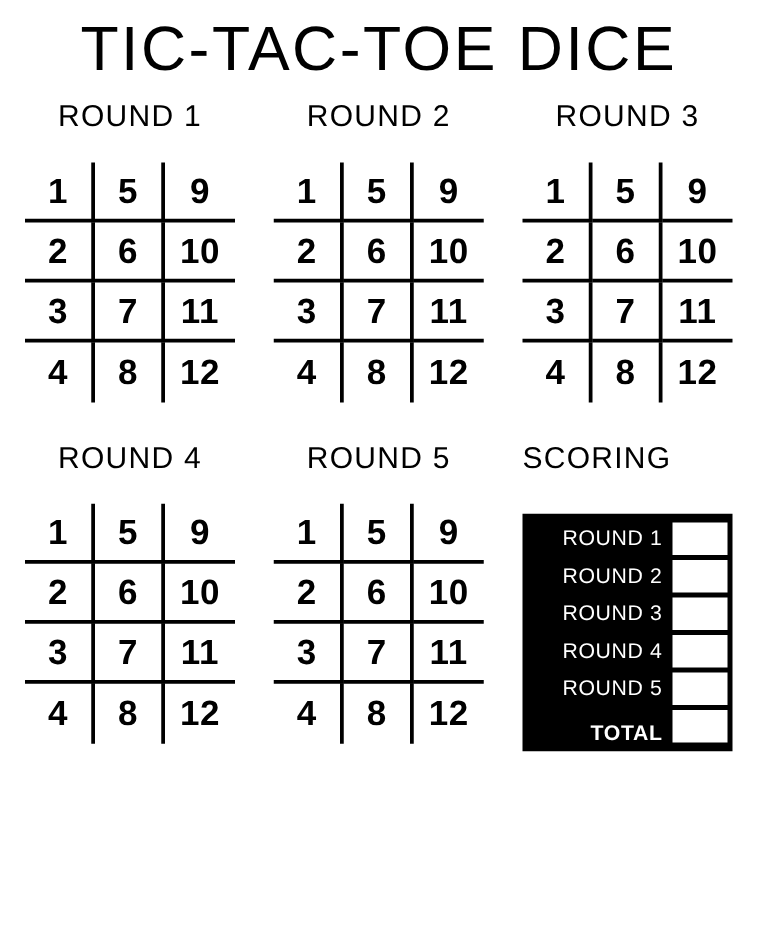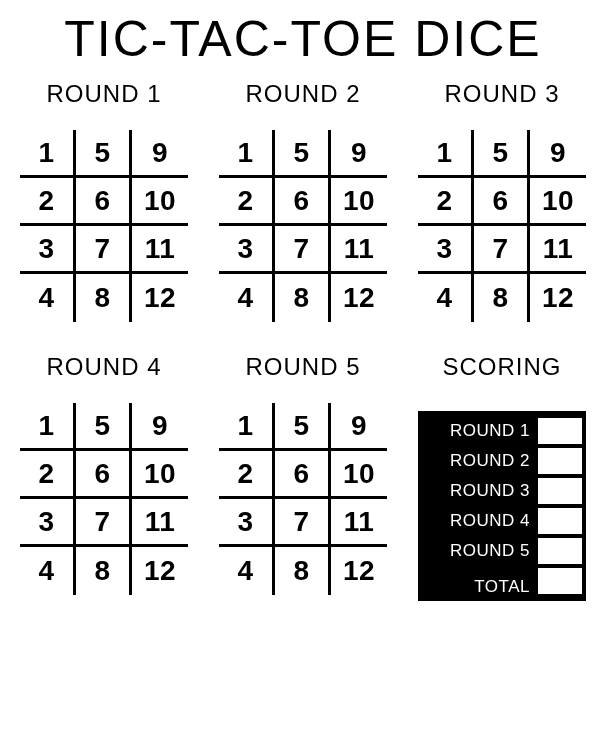--- a/index.html
+++ b/index.html
@@ -61,21 +61,21 @@
   }
   
   .grid .cell:nth-child(-n+9) {
     border-bottom: 3px solid #000;
   }
   
   .scoring-heading {
     font-size: 24px;
     font-weight: 400;
     letter-spacing: 1px;
-    text-align: center;
+    text-align: left;
     margin: 0 0 30px 0;
   }
   .scoring-box {
     background: #000;
     padding: 6px 4px 4px 4px;
     width: 100%;
   }
   .score-row {
     display: flex;
     align-items: center;
@@ -84,21 +84,21 @@
   }
   .score-label {
     flex: 1;
     color: #fff;
     font-size: 17px;
     text-align: right;
     padding-right: 8px;
     letter-spacing: 0.5px;
   }
   .score-label.total {
-    font-weight: 400;
+    font-weight: 700;
     margin-top: 12px;
   }
   .score-box {
     width: 44px;
     height: 26px;
     background: #fff;
   }
 </style>
 </head>
 <body>

